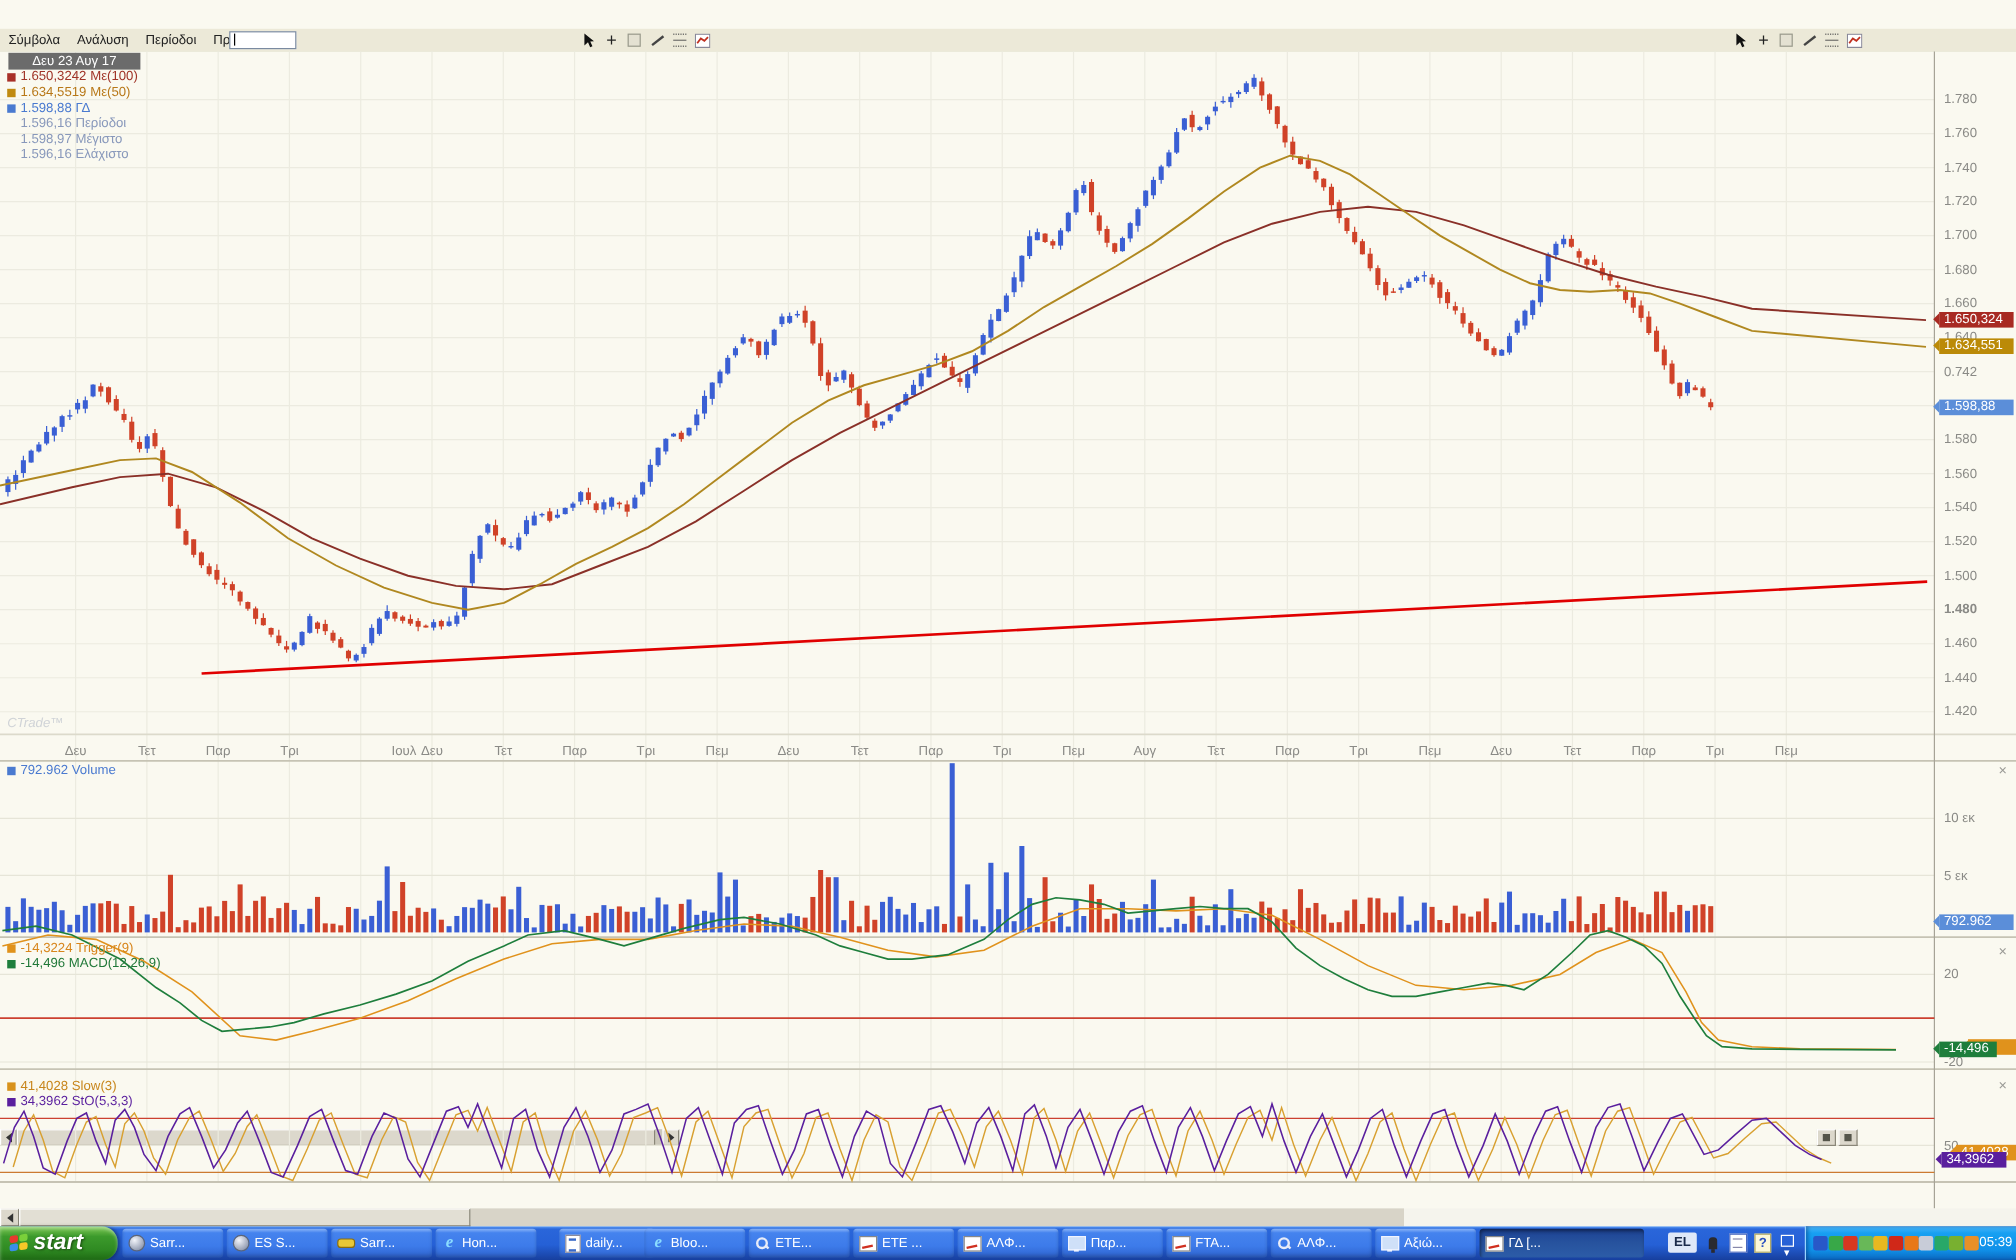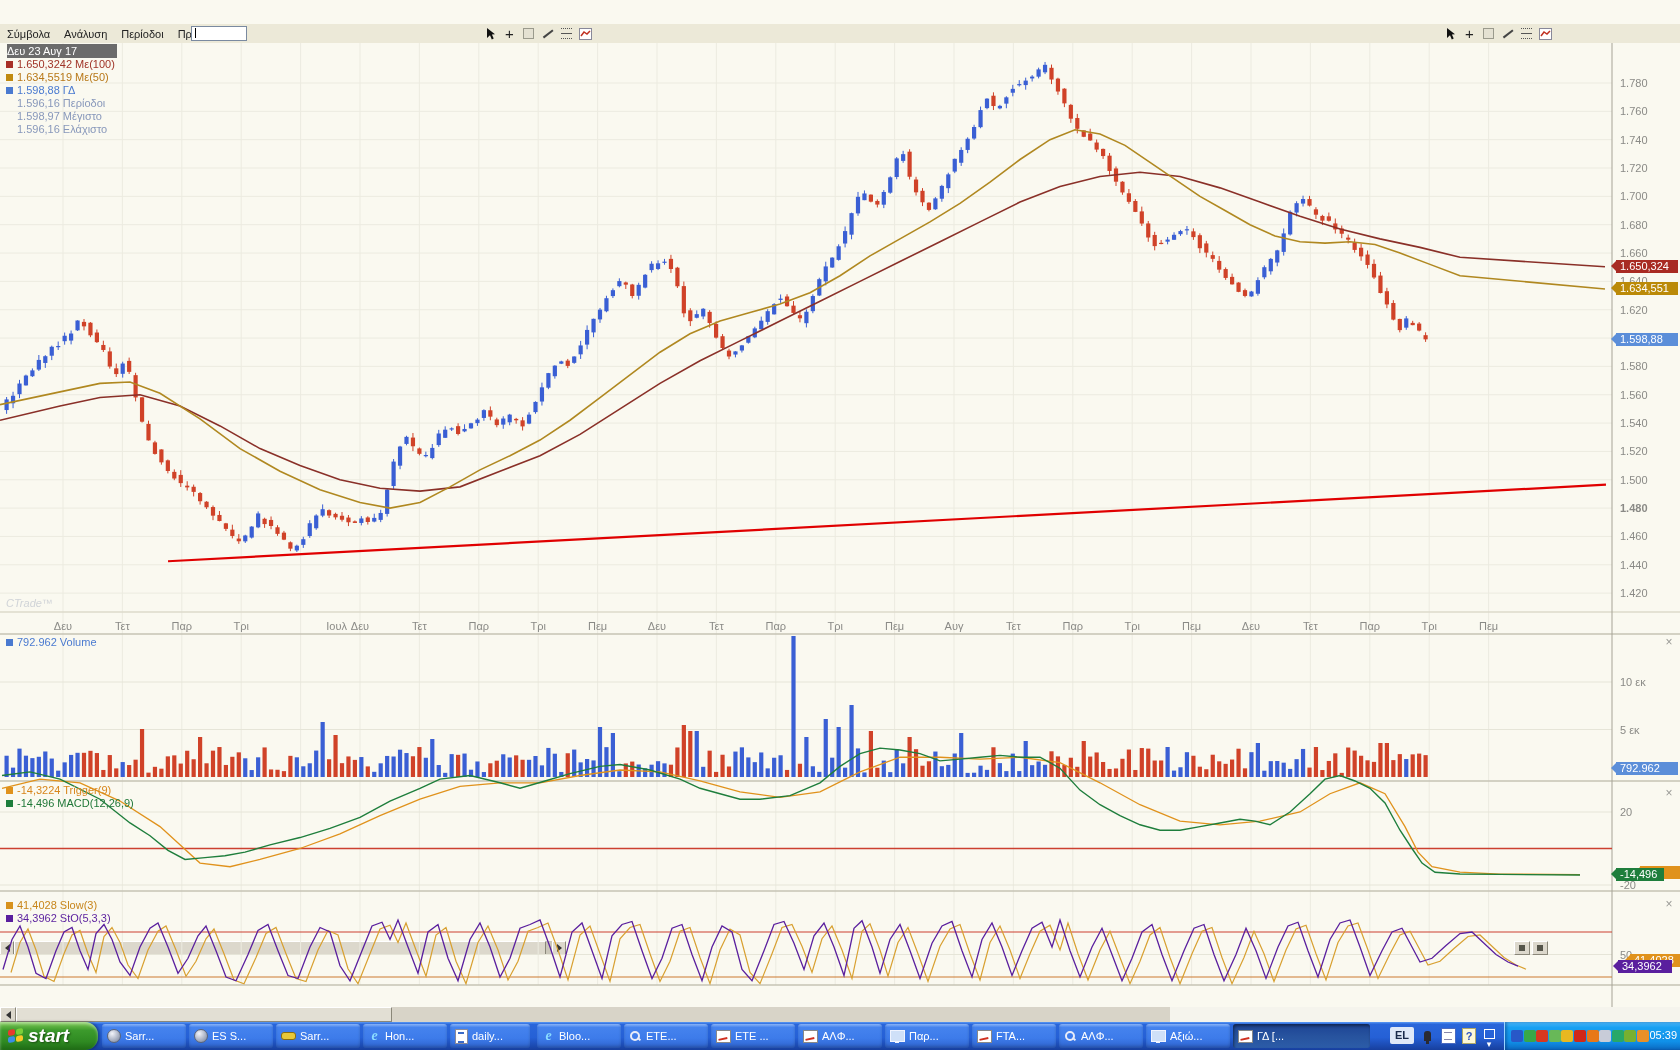--- a/index.html
+++ b/index.html
@@ -33,21 +33,21 @@
   .tool{width:15px;height:15px;display:flex;align-items:center;justify-content:center;
     font-size:13px;color:#222;}
   .tool-box-inner{width:9px;height:9px;border:1px solid #9a9a8c;background:#e4e1d2;}
   .tool-line-inner{width:12px;height:1.5px;background:#444;transform:rotate(-38deg);}
   .tool-grid-inner{width:11px;height:9px;border-top:1px dotted #555;border-bottom:1px dotted #555;
     background:linear-gradient(#ece9d8 45%,#555 45%,#555 55%,#ece9d8 55%);}
   
   .chart-bg{position:absolute;left:0;top:43px;width:1680px;height:964px;background:#faf9f0;}
   #cv{position:absolute;left:0;top:0;z-index:2;pointer-events:none;}
   .date-badge{position:absolute;left:7px;top:44px;width:110px;height:14px;z-index:3;
-    background:#6b6b6b;color:#fff;font-size:11px;line-height:14px;}
+    background:#6b6b6b;color:#fff;font-size:11px;text-align:center;line-height:14px;}
   .lgd{position:absolute;z-index:3;font-size:11px;white-space:nowrap;display:flex;align-items:center;text-align:center;}
   .lgd .sw{width:7px;height:7px;margin:0 4px 0 2px;display:inline-block;}
   .axis-tick{position:absolute;left:1620px;z-index:3;font-size:11px;color:#8a8a86;}
   .xlab{position:absolute;z-index:3;width:34px;text-align:center;font-size:11px;color:#8a8a86;top:620px;}
   .chip{position:absolute;left:1616px;width:58px;height:13px;z-index:4;color:#fff;font-size:11px;
     line-height:13px;padding-left:4px;background:var(--c);}
   .chip::before{content:"";position:absolute;left:-5px;top:1px;border:5px solid transparent;
     border-right:5px solid var(--c);border-left:none;}
   .panel-close{position:absolute;left:1663px;z-index:4;color:#9a9a96;font-size:12px;width:12px;
     text-align:center;}
@@ -946,21 +946,21 @@
   <div class="watermark">CTrade™</div>
   <div id="overlays">
       <div class="axis-tick" style="top: 77px;">1.780</div>
       <div class="axis-tick" style="top: 105.34px;">1.760</div>
       <div class="axis-tick" style="top: 133.68px;">1.740</div>
       <div class="axis-tick" style="top: 162.02px;">1.720</div>
       <div class="axis-tick" style="top: 190.36px;">1.700</div>
       <div class="axis-tick" style="top: 218.7px;">1.680</div>
       <div class="axis-tick" style="top: 247.04px;">1.660</div>
       <div class="axis-tick" style="top: 275.38px;">1.640</div>
-      <div class="axis-tick" style="top: 303.72px;">1.620</div>
+      <div class="axis-tick" style="top: 303.72px;">0.742</div>
       <div class="axis-tick" style="top: 360.4px;">1.580</div>
       <div class="axis-tick" style="top: 388.74px;">1.560</div>
       <div class="axis-tick" style="top: 417.08px;">1.540</div>
       <div class="axis-tick" style="top: 445.42px;">1.520</div>
       <div class="axis-tick" style="top: 473.76px;">1.500</div>
       <div class="axis-tick" style="top: 502.1px; font-weight: bold;">1.480</div>
       <div class="axis-tick" style="top: 530.44px;">1.460</div>
       <div class="axis-tick" style="top: 558.78px;">1.440</div>
       <div class="axis-tick" style="top: 587.12px;">1.420</div>
       <div class="axis-tick" style="top: 676px; text-align: right;">10 εκ</div>
@@ -1077,21 +1077,21 @@
           <span>Sarr...</span>
         </div><div class="task-btn" style="left: 189px; width: 84px;">
           <span class="ticon ic-globe"></span>
           <span>ES S...</span>
         </div><div class="task-btn" style="left: 276px; width: 84px;">
           <span class="ticon ic-key"></span>
           <span>Sarr...</span>
         </div><div class="task-btn" style="left: 363px; width: 84px;">
           <span class="ticon ic-ie">e</span>
           <span>Hon...</span>
-        </div><div class="task-btn" style="left: 450px; width: 80px;">
+        </div><div class="task-btn" style="left: 466px; width: 80px;">
           <span class="ticon ic-doc"></span>
           <span>daily...</span>
         </div><div class="task-btn" style="left: 537px; width: 84px;">
           <span class="ticon ic-ie">e</span>
           <span>Bloo...</span>
         </div><div class="task-btn" style="left: 624px; width: 84px;">
           <span class="ticon ic-mag"></span>
           <span>ETE...</span>
         </div><div class="task-btn" style="left: 711px; width: 84px;">
           <span class="ticon ic-chart"></span>

